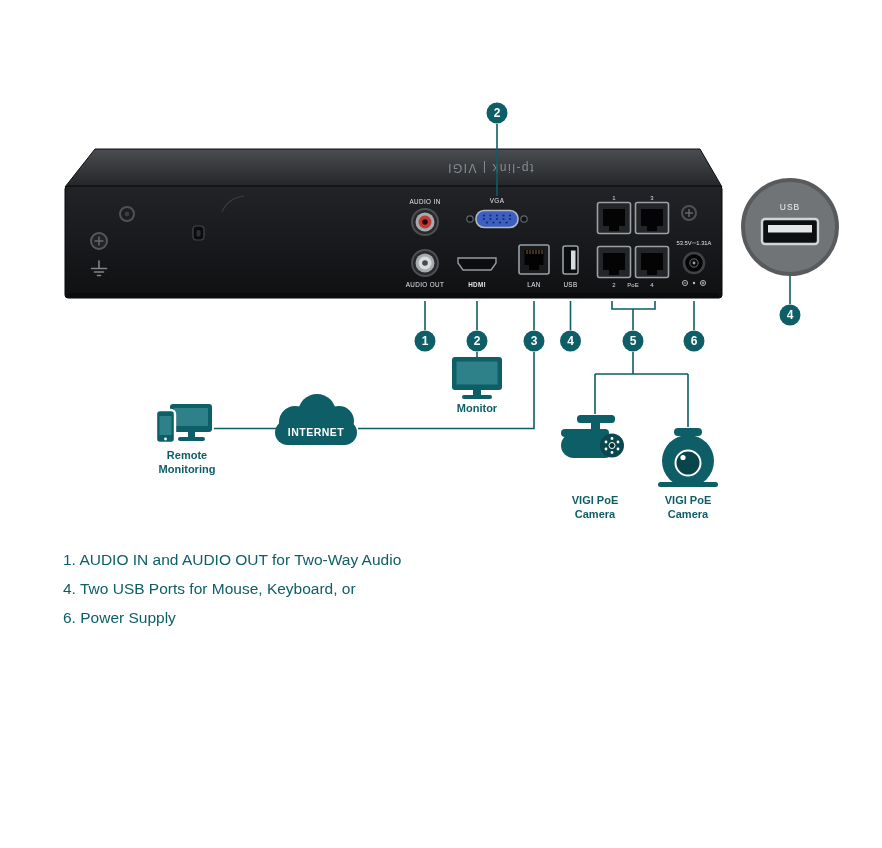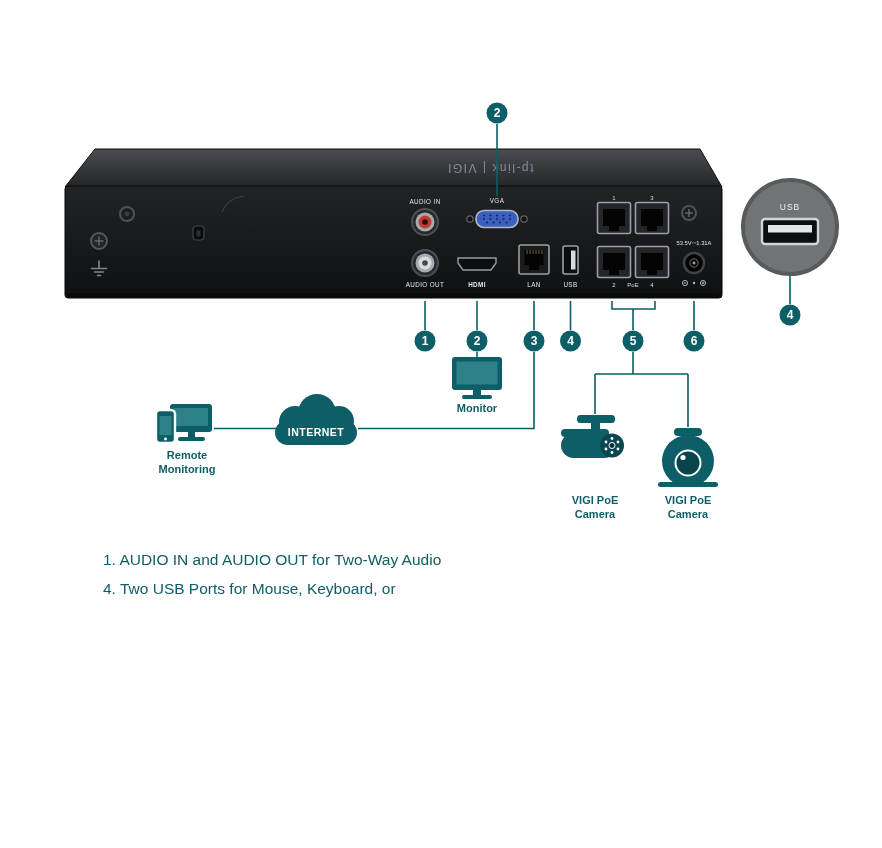--- a/index.html
+++ b/index.html
@@ -7,21 +7,21 @@
           font-family:"Liberation Sans",sans-serif;}
   .canvas svg{position:absolute;top:0;left:0;}
   svg text{font-family:"Liberation Sans",sans-serif;}
   .port-label{fill:#e4e6e8;font-size:6.3px;letter-spacing:.4px;text-anchor:middle;}
   .poe-num{fill:#d9dbdd;font-size:6px;text-anchor:middle;}
   .callout-num{fill:#ffffff;font-size:12px;font-weight:bold;text-anchor:middle;}
   .diagram-label{fill:#0d5e66;font-size:11px;font-weight:600;text-anchor:middle;}
   .tealline{stroke:#0d5e66;stroke-width:1.6;fill:none;}
   .callout-circle{fill:#0d5e66;}
   .notes{position:absolute;left:63px;top:549px;width:790px;color:#0d5e66;font-size:15.5px;}
-  .note{margin-bottom:8px;line-height:21px;margin-left:40px;}
+  .note{margin-bottom:8px;line-height:21px;}
   .note .indent{padding-left:17px;}
   .note sup{font-size:9px;}
 </style>
 </head>
 <body>
 
 <div class="canvas">
 
 <svg width="882" height="540" viewBox="0 0 882 540">
   <defs>
@@ -276,15 +276,16 @@
     <text class="diagram-label" x="688" y="504">VIGI PoE</text>
     <text class="diagram-label" x="688" y="518">Camera</text>
   </g>
 </svg>
 
   <div class="notes">
     <div class="note"><span>1. AUDIO IN and AUDIO OUT for Two-Way Audio</span></div>
     <div class="note">
       <div><span>4. Two USB Ports for Mouse, Keyboard, or</span></div>
     </div>
+    <div class="note"><span>6. Power Supply</span></div>
   </div>
 
 </div>
 
 </body></html>

